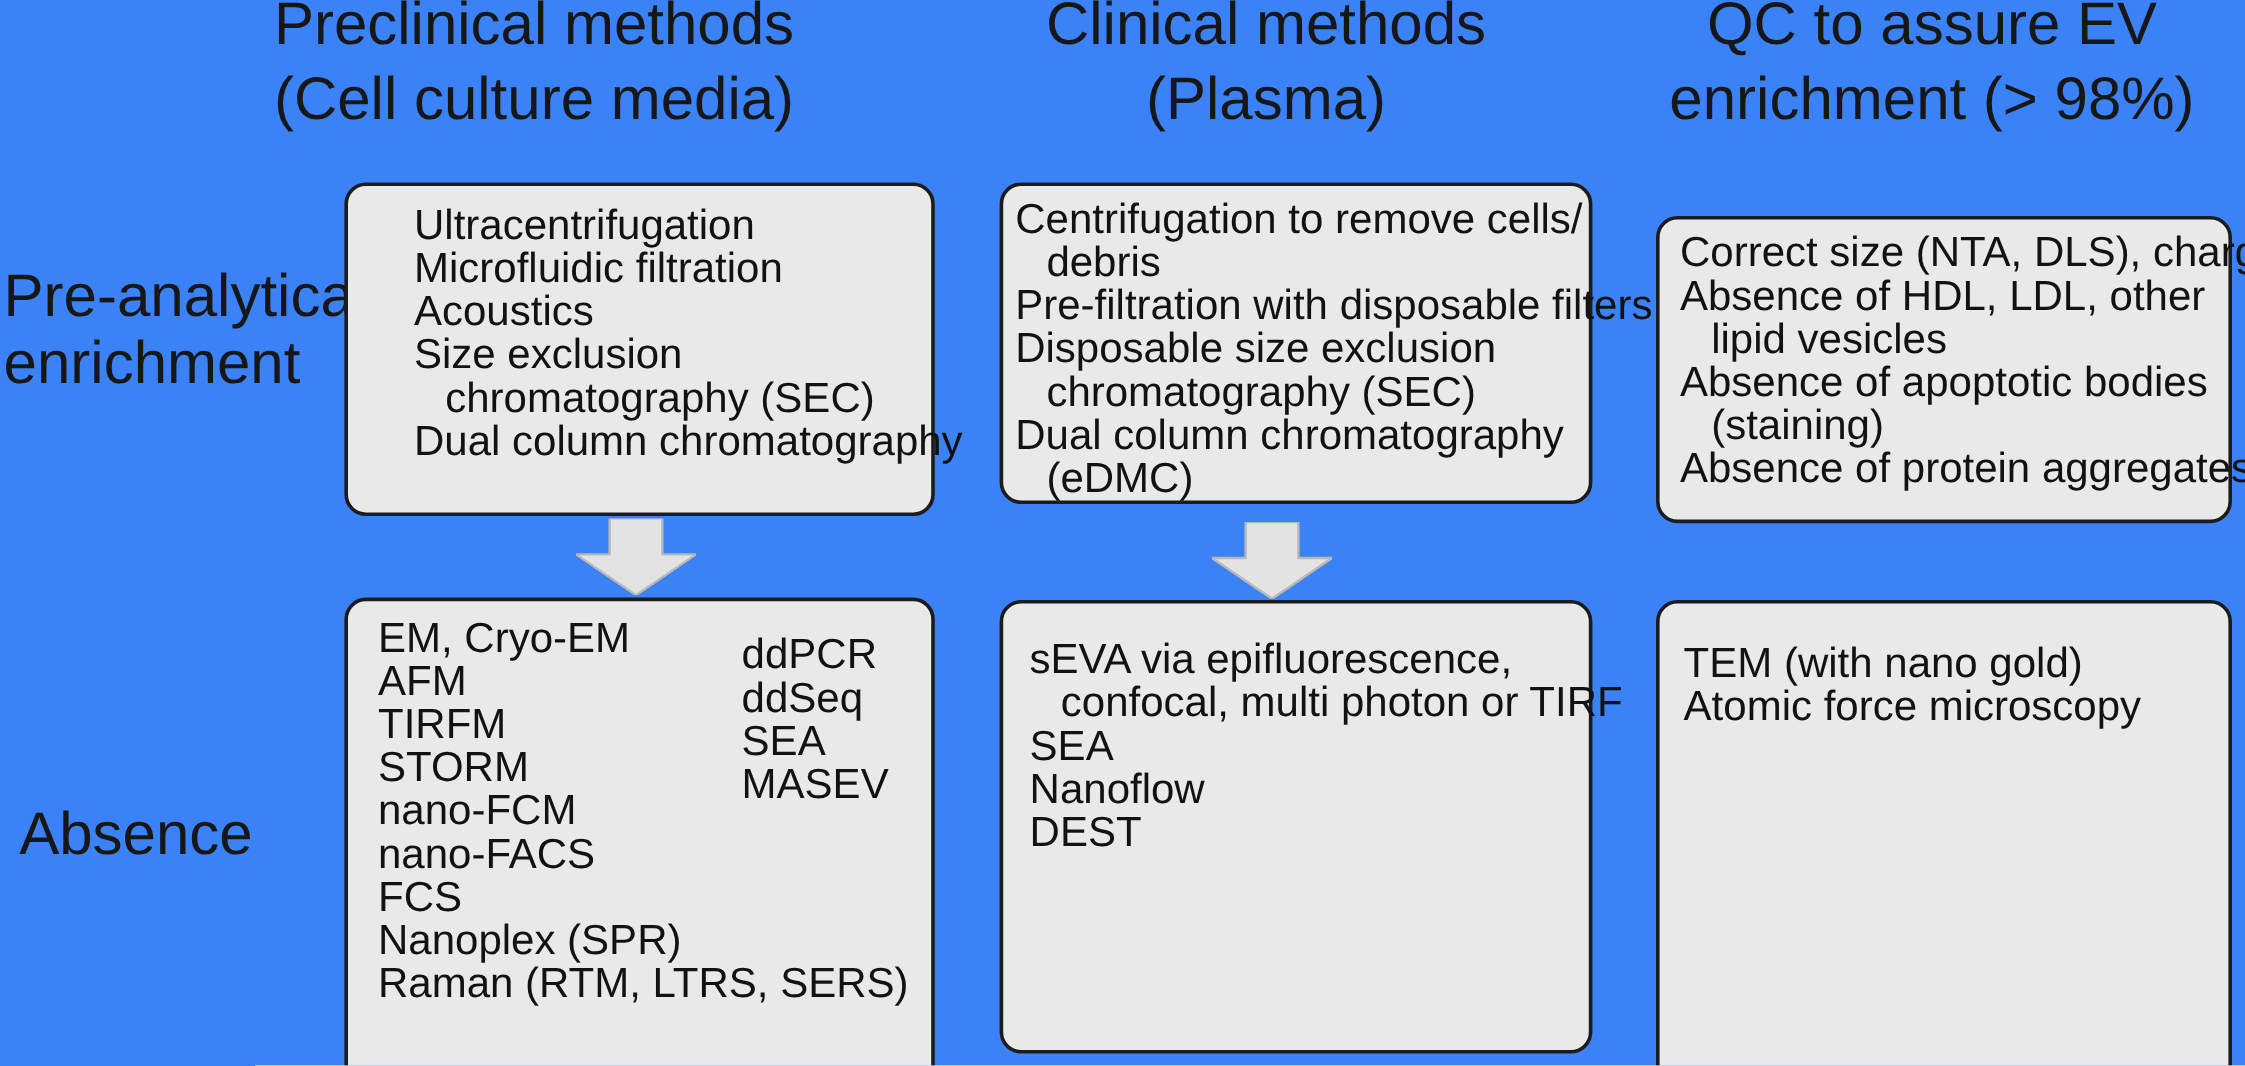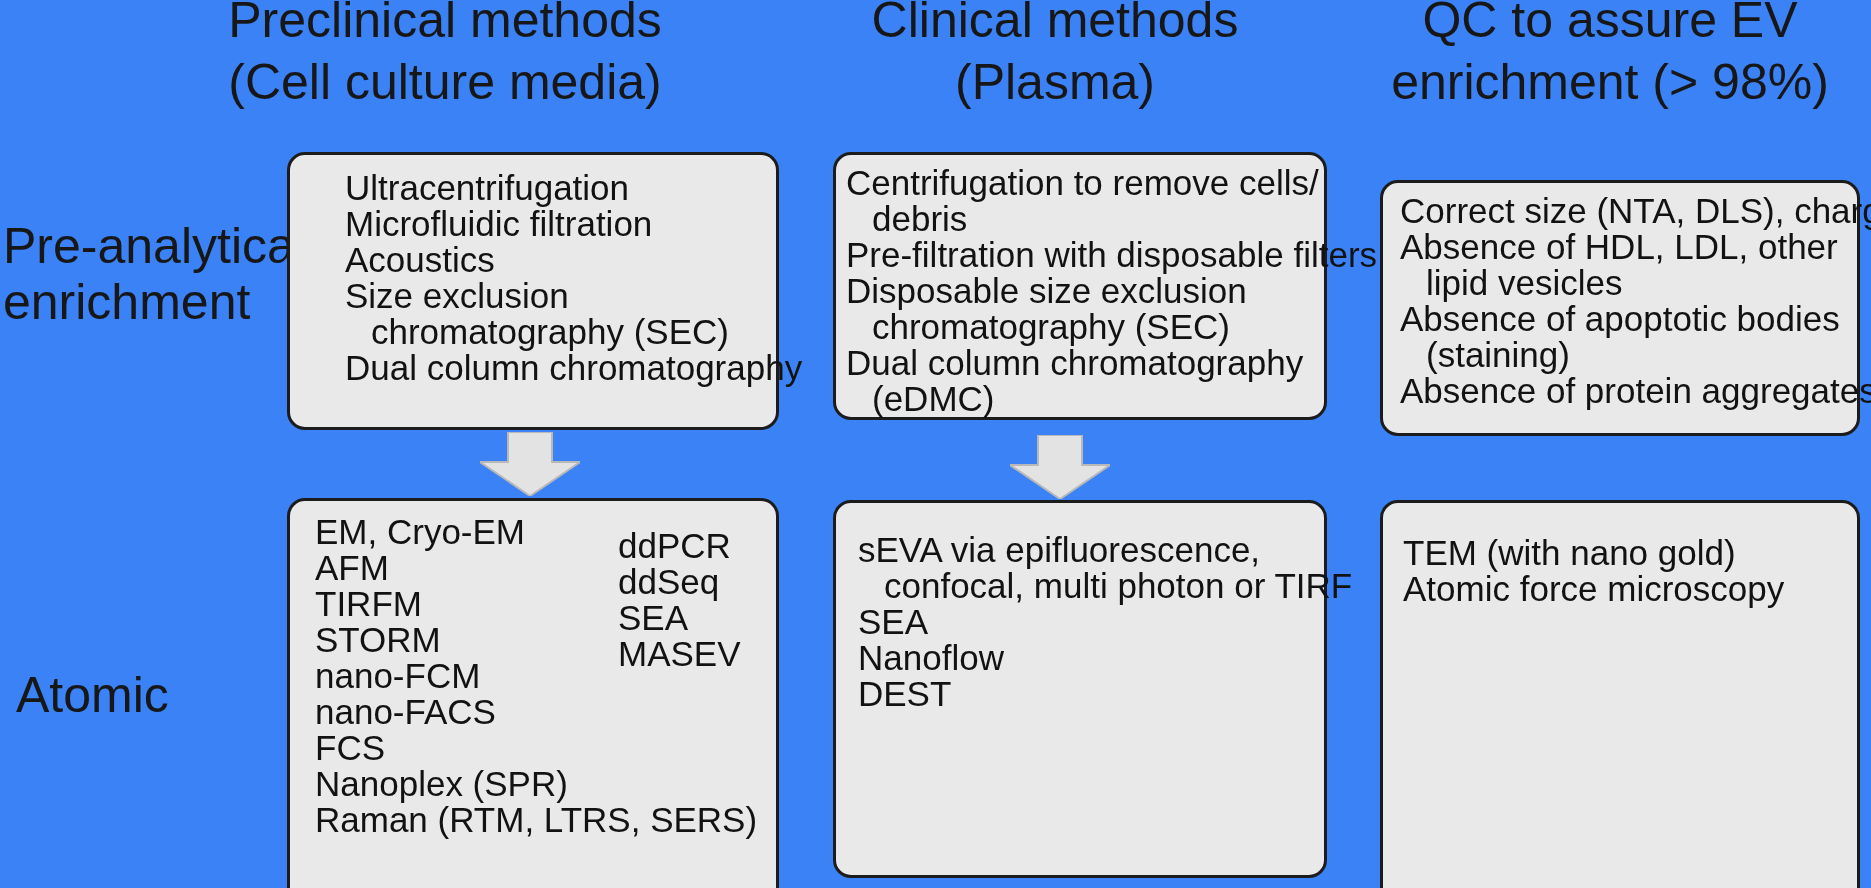--- a/index.html
+++ b/index.html
@@ -56,21 +56,21 @@
   <div class="hdr hdr-3">
     <div>QC to assure EV</div>
     <div>enrichment (&gt; 98%)</div>
   </div>
 
   <div class="rowlab rowlab-1">
     <div>Pre-analytical</div>
     <div>enrichment</div>
   </div>
   <div class="rowlab rowlab-2">
-    <div>Atomic</div>
+    <div>Absence</div>
   </div>
 
   <div class="box box-tl">
       <div class="ln">Ultracentrifugation</div>
       <div class="ln">Microfluidic filtration</div>
       <div class="ln">Acoustics</div>
       <div class="ln">Size exclusion</div>
       <div class="ln ind">chromatography (SEC)</div>
       <div class="ln">Dual column chromatography</div>
     </div>

